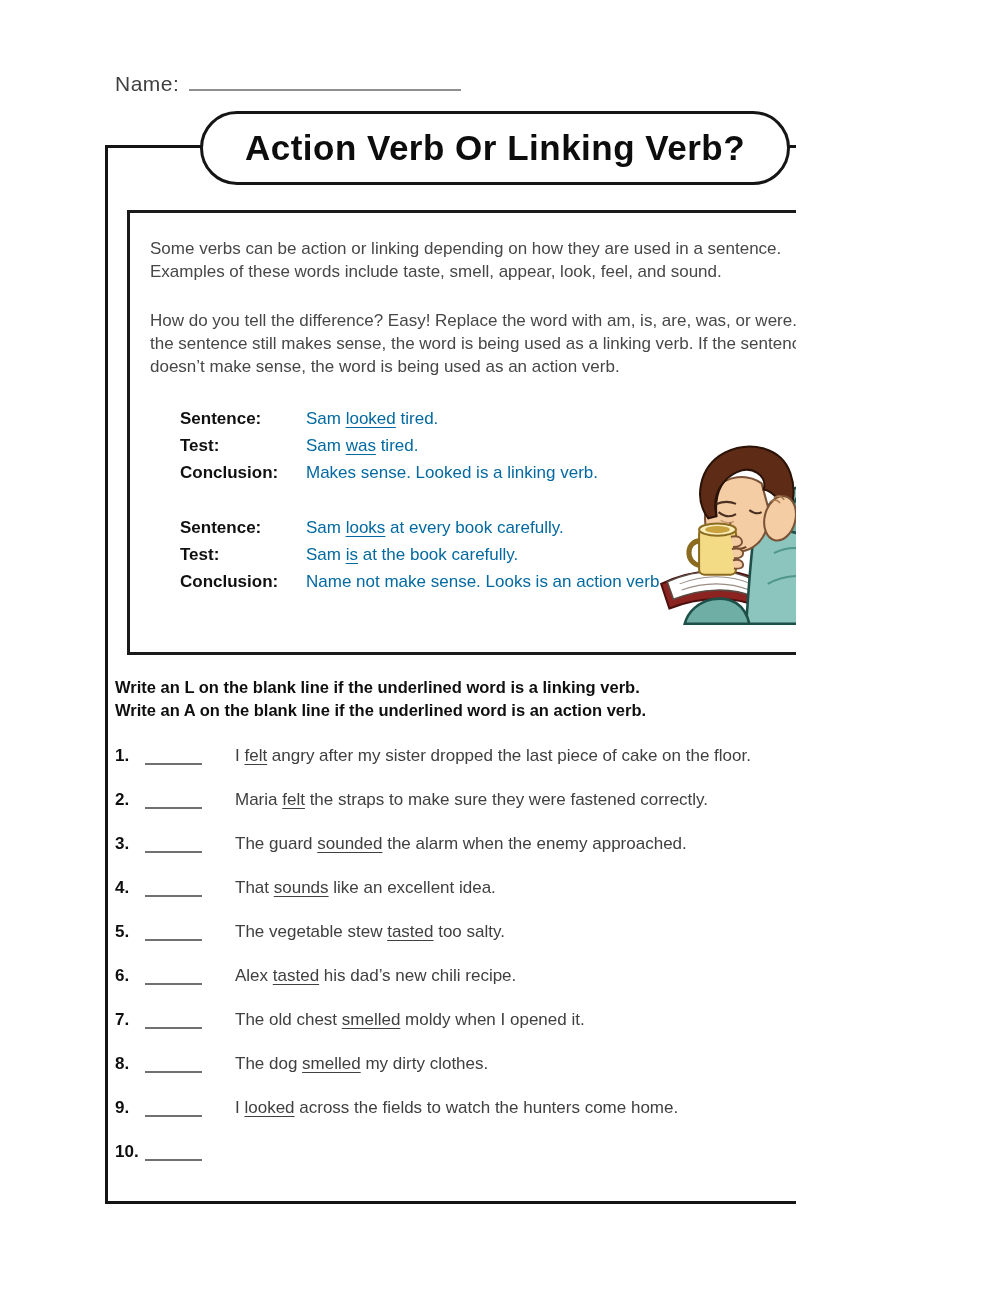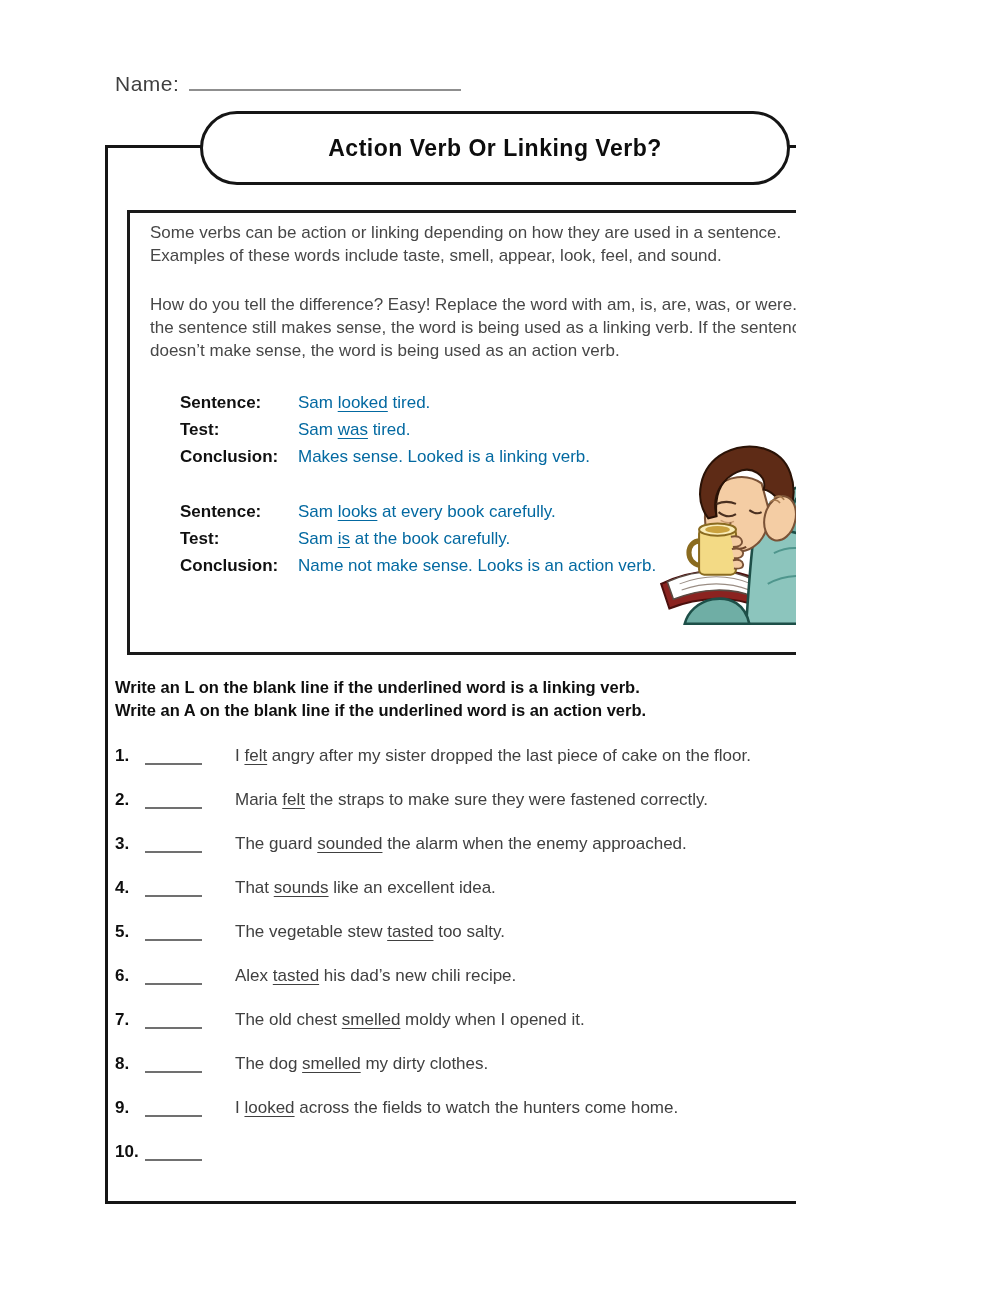--- a/index.html
+++ b/index.html
@@ -45,44 +45,44 @@
     width: 590px; height: 74px;
     background: #ffffff;
     border: 3px solid #151515;
     border-radius: 40px;
     z-index: 2;
     display: flex;
     align-items: center;
     justify-content: center;
   }
   .title-pill span {
-    font-size: 23px;
+    font-size: 35px;
     font-weight: bold;
     color: #0d0d0d;
     letter-spacing: 0.5px;
   }
 
   
   .intro-box {
     position: absolute;
     left: 127px; top: 210px;
     width: 731px; height: 445px;
     border: 3px solid #1a1a1a;
     z-index: 2;
     background: transparent;
-    padding: 8px 26px 0 20px;
+    padding: 24px 26px 0 20px;
     font-size: 17px;
     line-height: 1.36;
     color: #474747;
   }
   .intro-box .para { margin-bottom: 26px; max-width: 700px; }
   .examples-label { font-style: italic; margin: 22px 0 12px 0; color: #3d3d3d; }
   .ex-wrap { margin-left: 30px; }
   .ex-block { margin-bottom: 28px; }
-  .ex-row { display: flex; line-height: 27px; }
+  .ex-row { display: flex; line-height: 27px; gap: 8px; }
   .ex-label {
     width: 118px;
     flex: 0 0 118px;
     font-weight: bold;
     color: #101010;
   }
   .ex-text { color: #0369a1; }
   u { text-underline-offset: 3px; }
 
   

